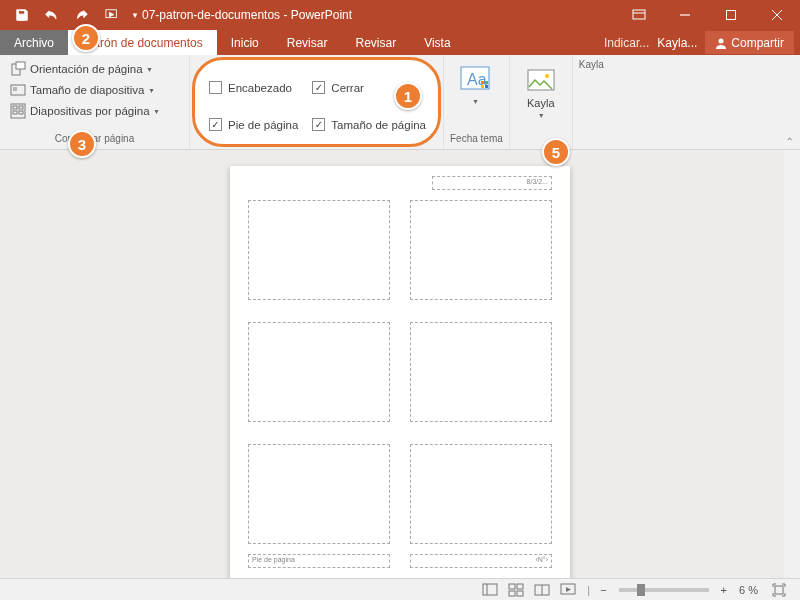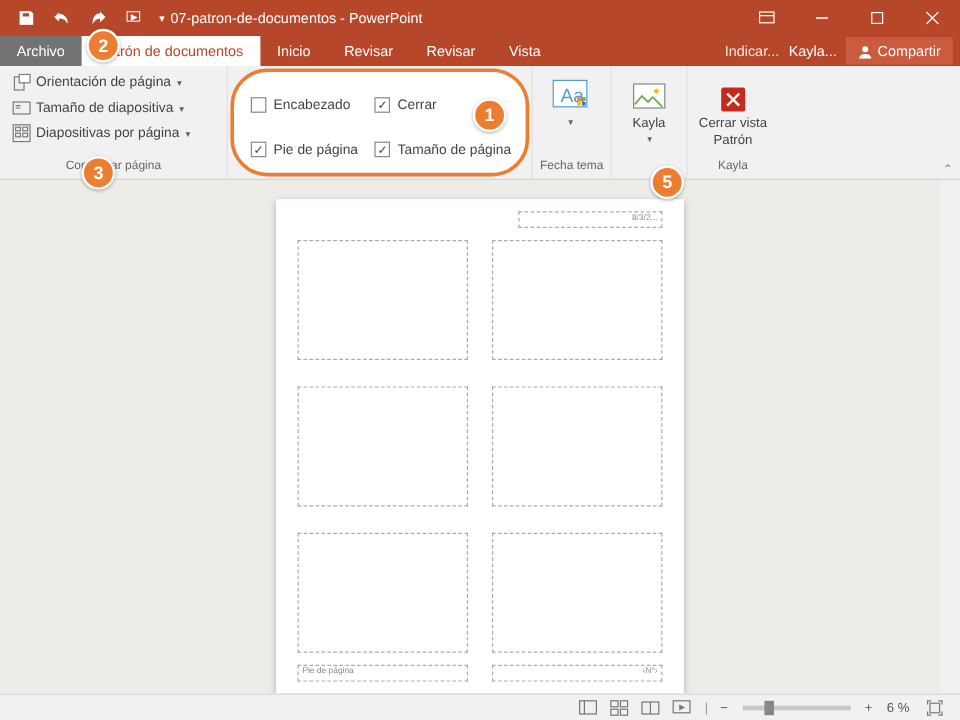--- a/index.html
+++ b/index.html
@@ -232,32 +232,20 @@
             </svg>
         </div>
         <span>Kayla</span>
         <span class="chev">▾</span>
       </div>
     </div>
     <div class="group-label"></div>
   </div>
 
   <div class="ribbon-group" style="border-right:none;">
-    <div class="group-body">
-      <div class="big-btn" style="width:64px;">
-        <div class="big-btn-icon">
-          <svg width="24" height="24">
-              <rect x="2" y="2" width="20" height="20" rx="2" fill="#C42B1C"></rect>
-              <path d="M7 7l10 10M17 7L7 17" stroke="#fff" stroke-width="2"></path>
-            </svg>
-        </div>
-        <span>Cerrar vista</span>
-        <span>Patrón</span>
-      </div>
-    </div>
     <div class="group-label">Kayla</div>
   </div>
 
   <div class="collapse-caret">⌃</div>
 </div>
 
 <div class="canvas-area">
   <div class="page">
     <div class="page-header-row">
       <div class="pg-hdr-left"></div>

